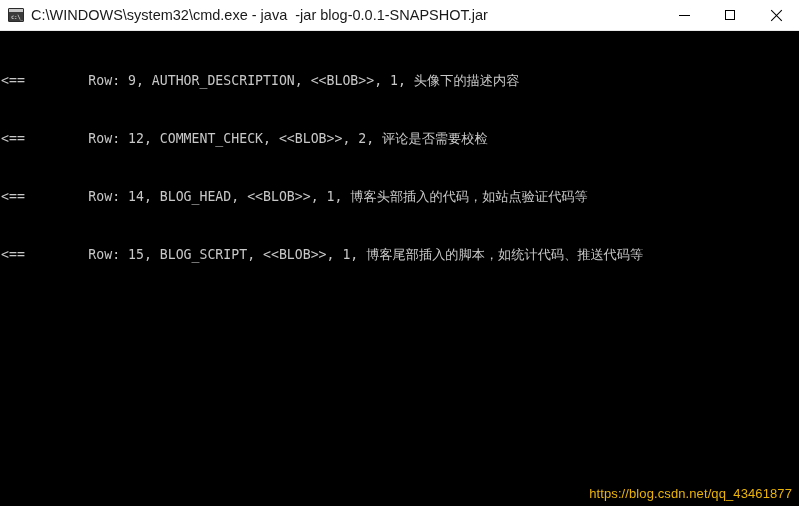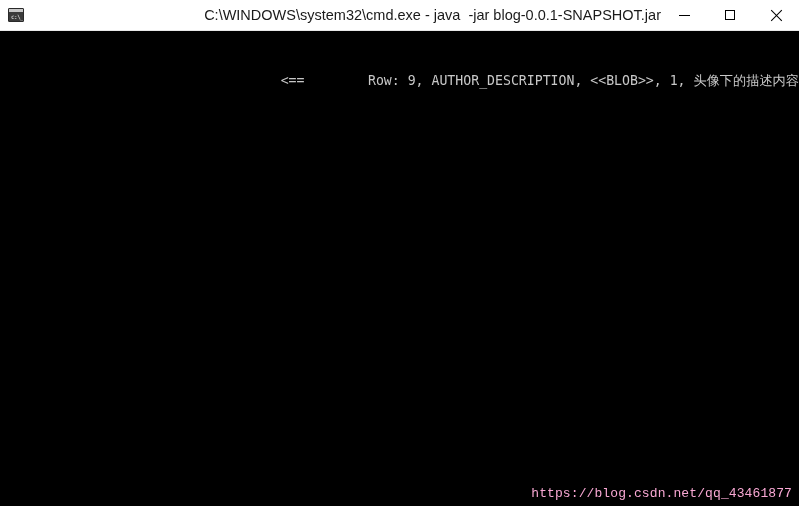--- a/index.html
+++ b/index.html
@@ -14,21 +14,20 @@
     font-family: "DejaVu Sans Mono", "Liberation Mono", monospace;
   }
 
   #app-window {
     width: 799px;
     height: 506px;
     position: relative;
     background: #000000;
     display: flex;
     flex-direction: column;
-    text-align: right;
   }
 
   
   #titlebar {
     height: 30px;
     min-height: 30px;
     background: #ffffff;
     display: flex;
     align-items: center;
     position: relative;
@@ -138,23 +137,23 @@
     white-space: pre;
     height: 19.4px;
     overflow: hidden;
   }
 
   
   #watermark {
     position: absolute;
     right: 7px;
     bottom: 3px;
-    font-family: Liberation Mono, monospace;
+    font-family: Liberation Sans, sans-serif;
     font-size: 13px;
-    color: #f9a8d4;
+    color: #eab308;
     letter-spacing: 0.1px;
     white-space: pre;
   }
 </style>
 </head>
 <body>
 
 <div id="app-window">
 
   <div id="titlebar">
@@ -171,20 +170,23 @@
         <span class="glyph-max"></span>
       </div>
       <div class="winbtn">
         <span class="glyph-close"></span>
       </div>
     </div>
   </div>
 
   <div id="console">
     <div class="cline">&lt;==        Row: 9, AUTHOR_DESCRIPTION, &lt;&lt;BLOB&gt;&gt;, 1, 头像下的描述内容</div>
+    <div class="cline">&lt;==        Row: 12, COMMENT_CHECK, &lt;&lt;BLOB&gt;&gt;, 2, 评论是否需要校检</div>
+    <div class="cline">&lt;==        Row: 14, BLOG_HEAD, &lt;&lt;BLOB&gt;&gt;, 1, 博客头部插入的代码，如站点验证代码等</div>
+    <div class="cline">&lt;==        Row: 15, BLOG_SCRIPT, &lt;&lt;BLOB&gt;&gt;, 1, 博客尾部插入的脚本，如统计代码、推送代码等</div>
     
     
     
     
     
     
     
     
     
     

